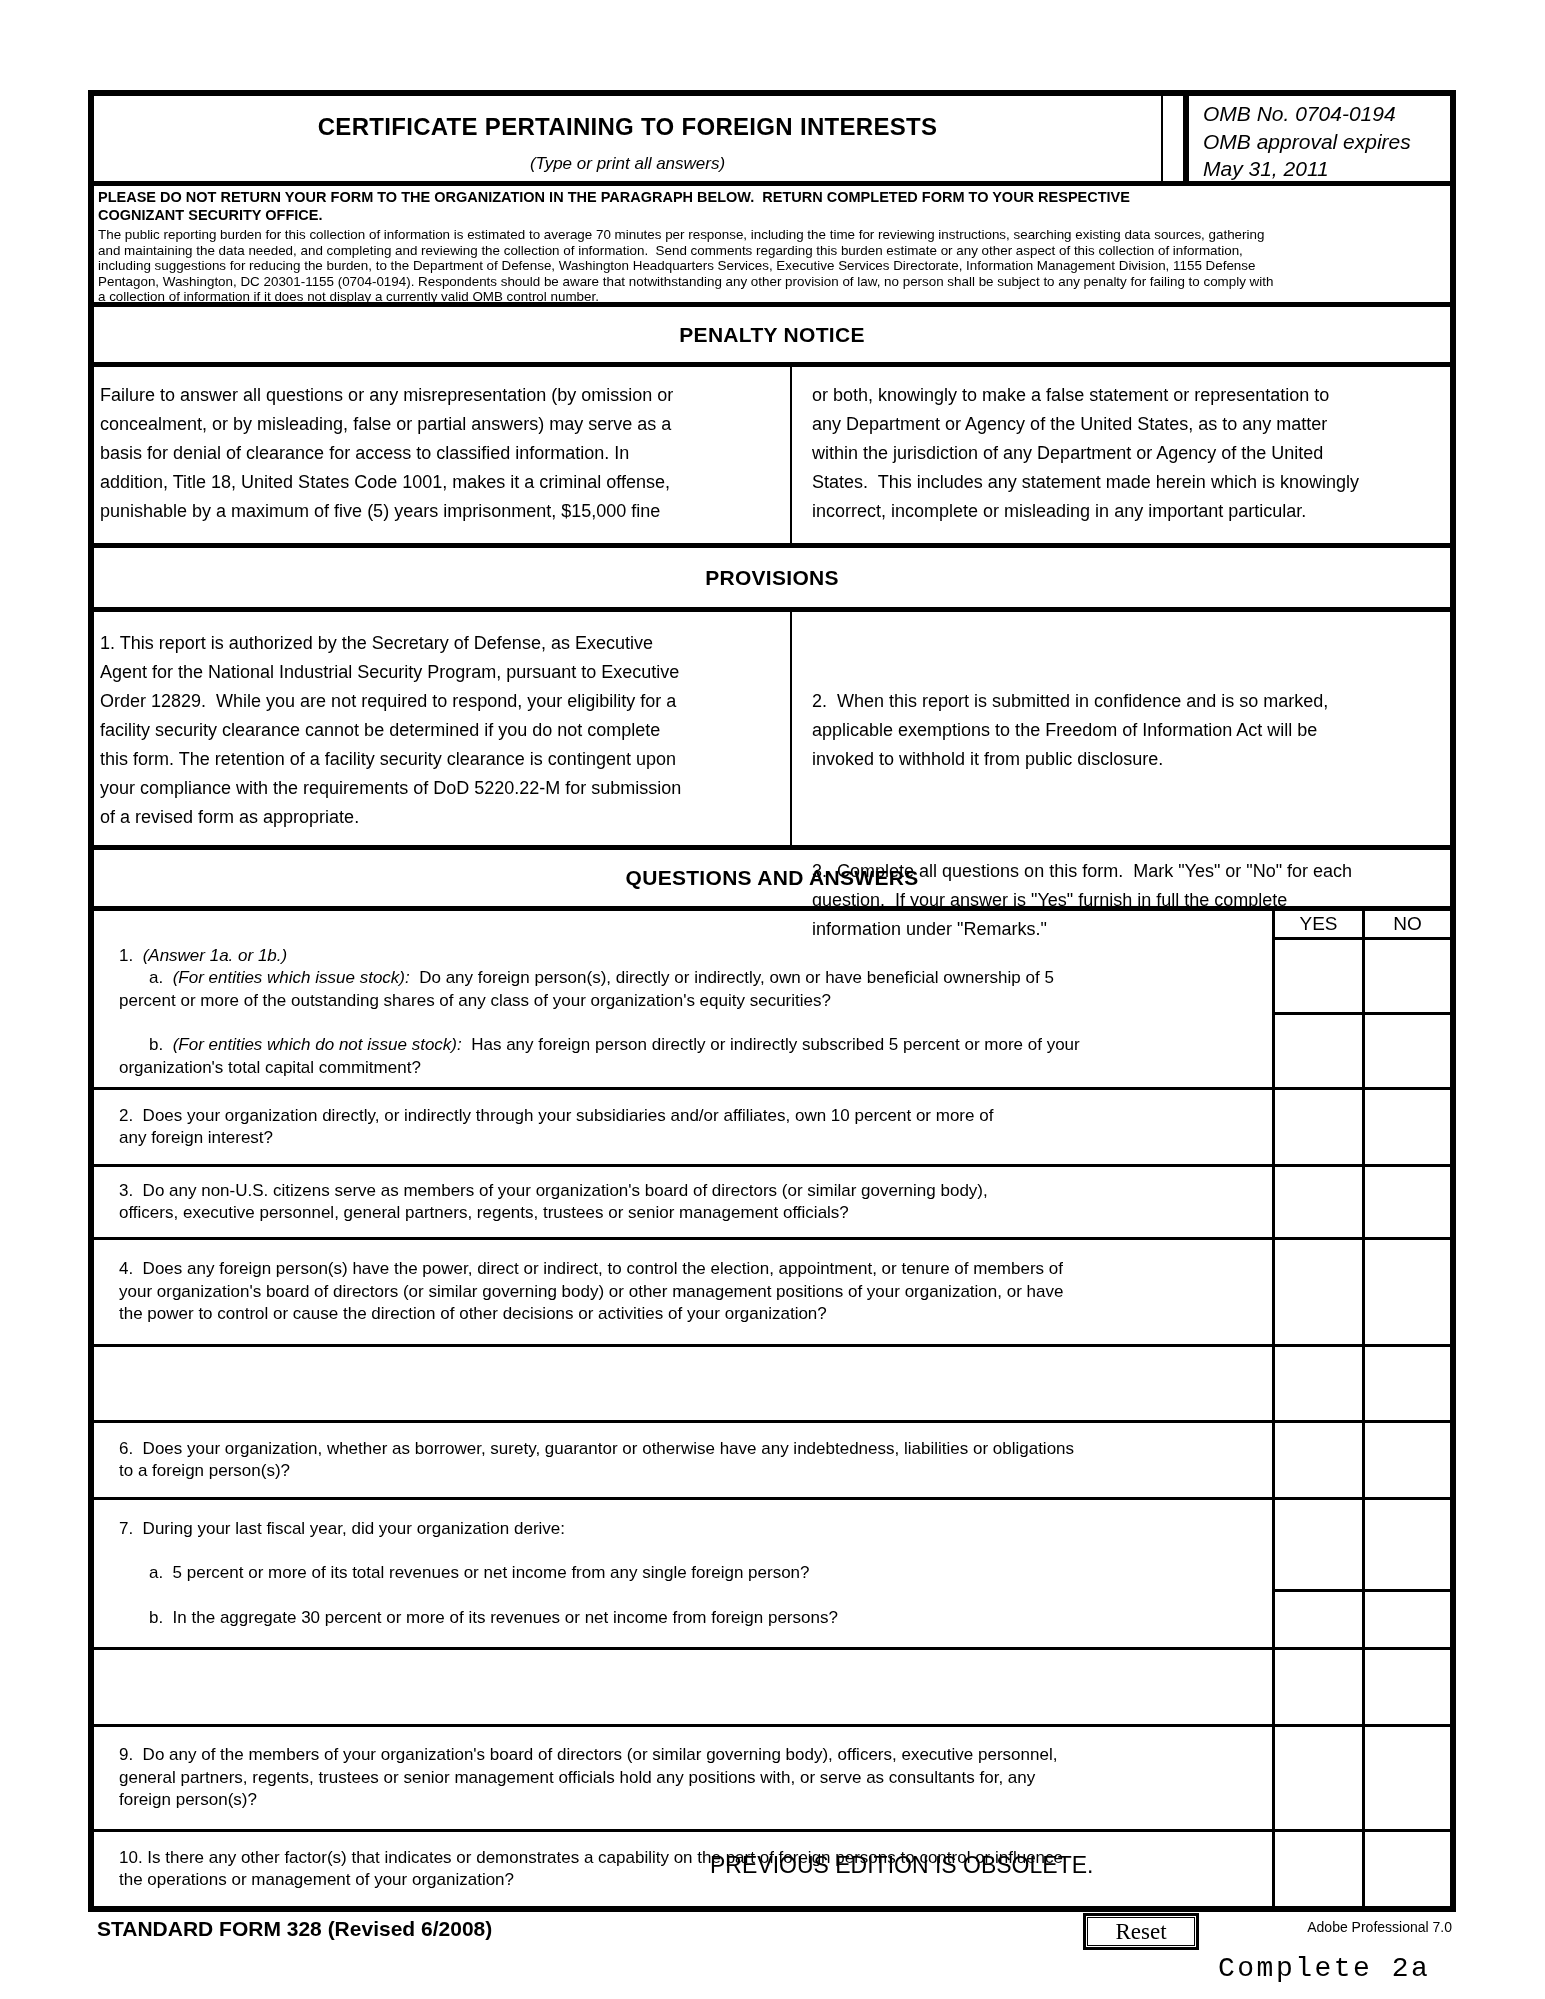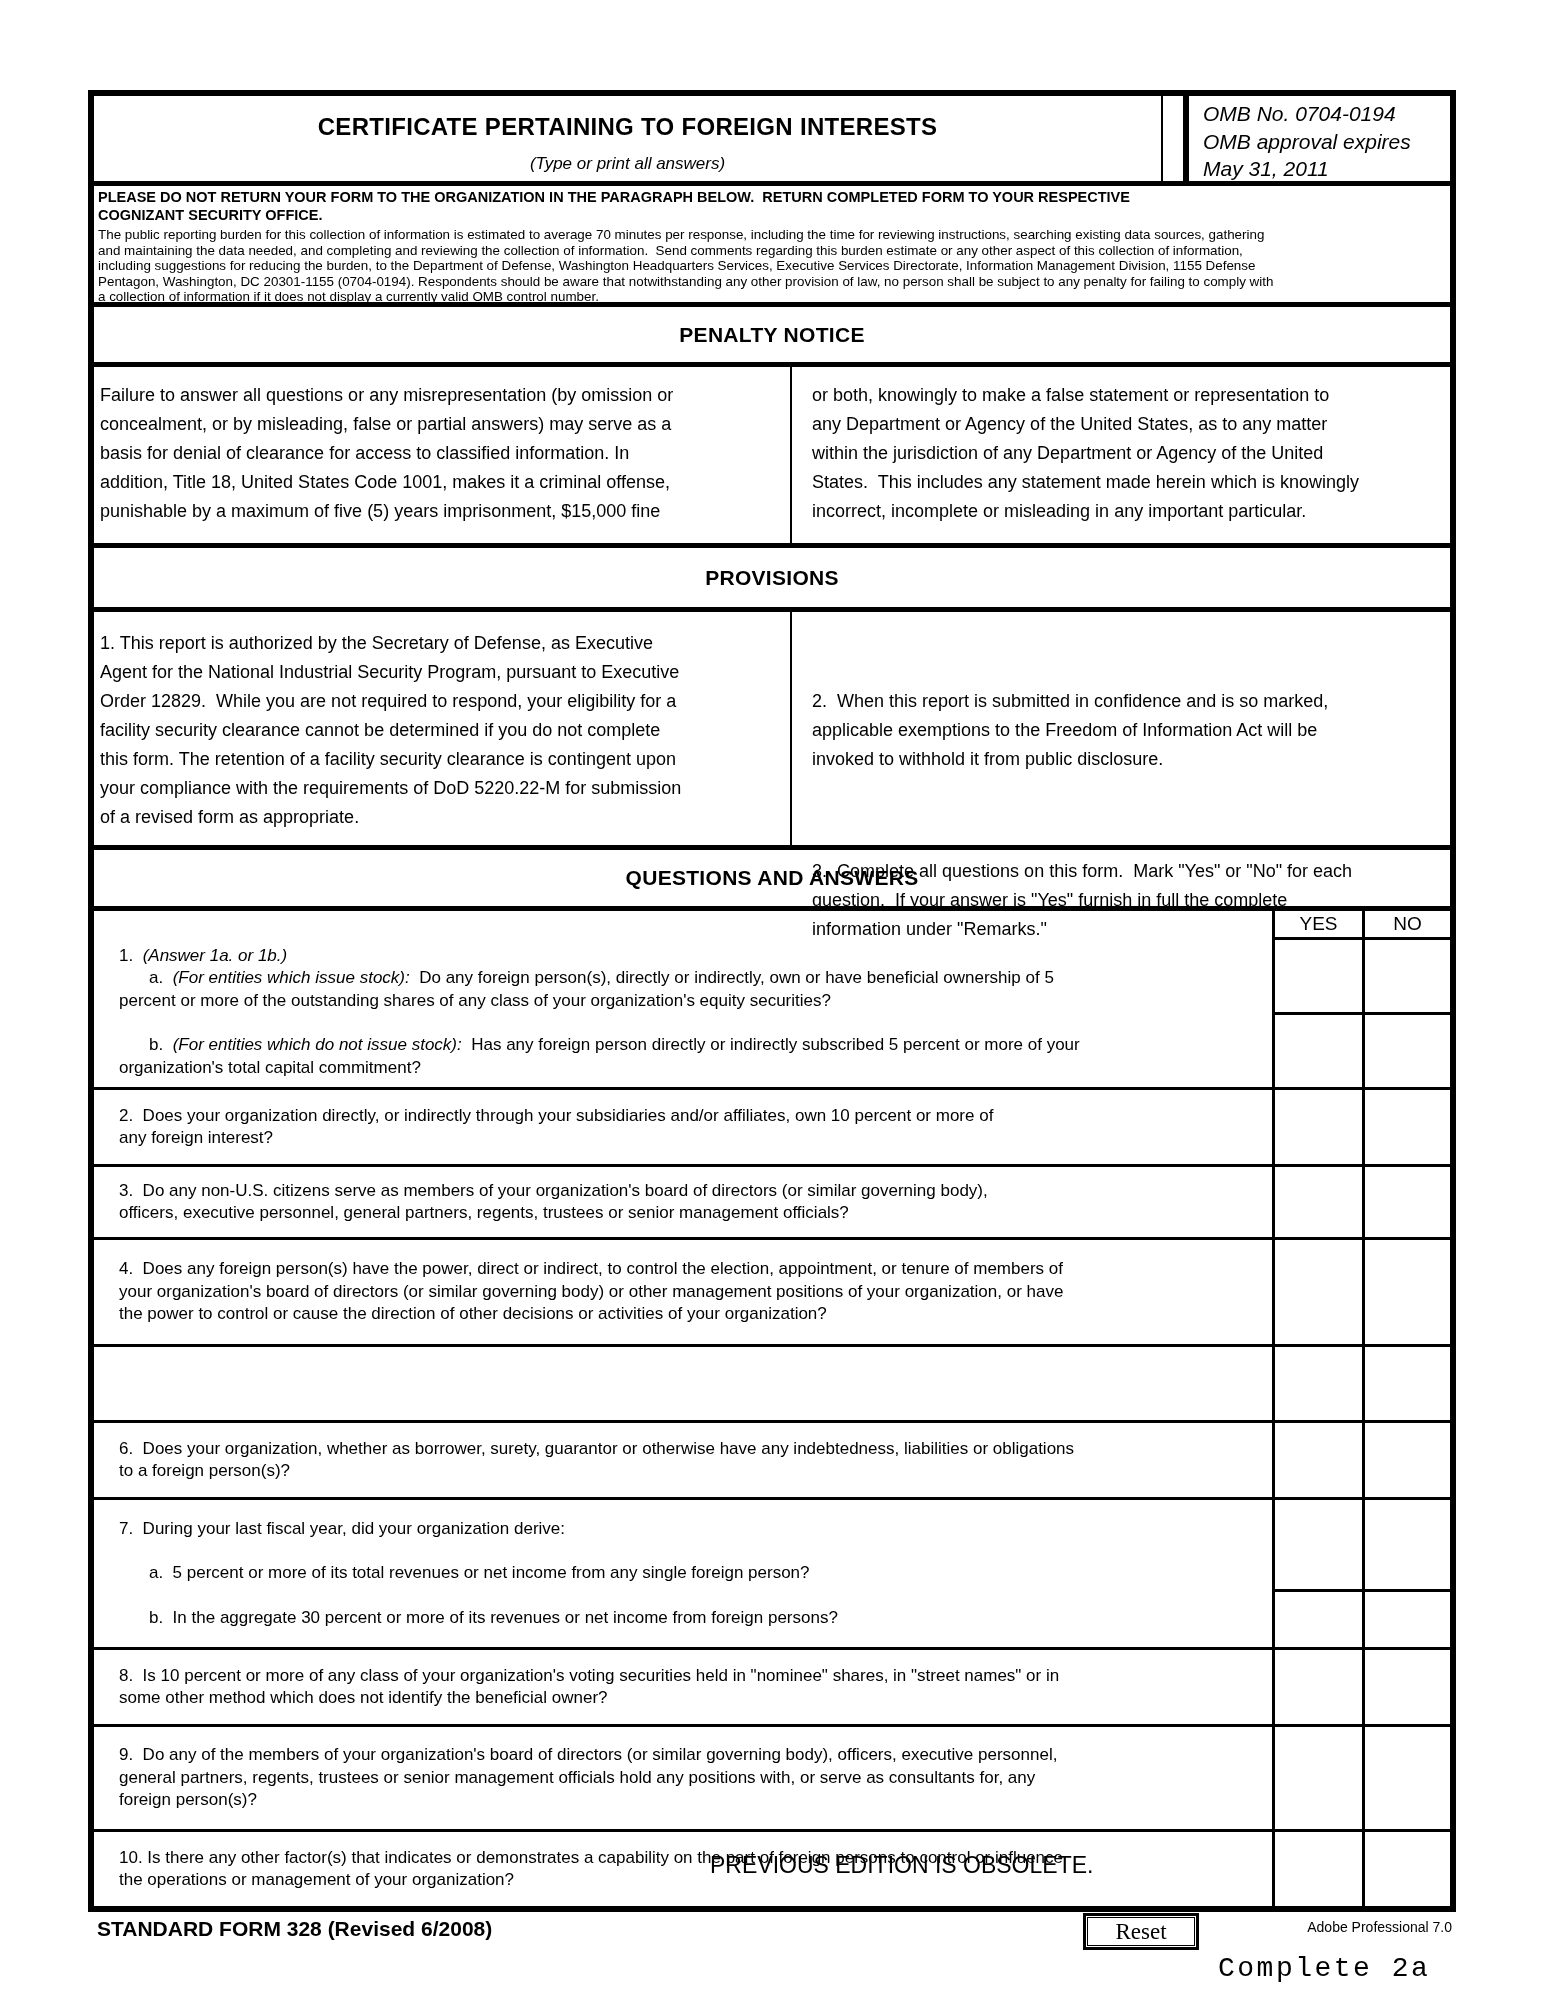--- a/index.html
+++ b/index.html
@@ -206,24 +206,20 @@
               <div class="q-para ind gap"><span>a.  5 percent or more of its total revenues or net income from any single foreign person?</span></div>
               <div class="q-para ind gap"><span>b.  In the aggregate 30 percent or more of its revenues or net income from foreign persons?</span></div>
             </div>
             <div class="cell-split" style="top: 89px;"></div>
             <div class="ans-cell" style="left: 1181px; width: 85px; top: 0px; height: 89px;"></div>
             <div class="ans-cell" style="left: 1271px; width: 84px; top: 0px; height: 89px;"></div>
             <div class="ans-cell" style="left: 1181px; width: 85px; top: 92px; height: 55px;"></div>
             <div class="ans-cell" style="left: 1271px; width: 84px; top: 92px; height: 55px;"></div>
           </div>
           <div class="qa-row" style="height: 77px;">
-            <div class="q-text">
-              <div class="q-para"><span>8.  Is 10 percent or more of any class of your organization's voting securities held in "nominee" shares, in "street names" or in
-some other method which does not identify the beneficial owner?</span></div>
-            </div>
             <div class="ans-cell" style="left: 1181px; width: 85px; top: 0px; height: 74px;"></div>
             <div class="ans-cell" style="left: 1271px; width: 84px; top: 0px; height: 74px;"></div>
           </div>
           <div class="qa-row" style="height: 105px;">
             <div class="q-text">
               <div class="q-para"><span>9.  Do any of the members of your organization's board of directors (or similar governing body), officers, executive personnel,
 general partners, regents, trustees or senior management officials hold any positions with, or serve as consultants for, any
 foreign person(s)?</span></div>
             </div>
             <div class="ans-cell" style="left: 1181px; width: 85px; top: 0px; height: 102px;"></div>

